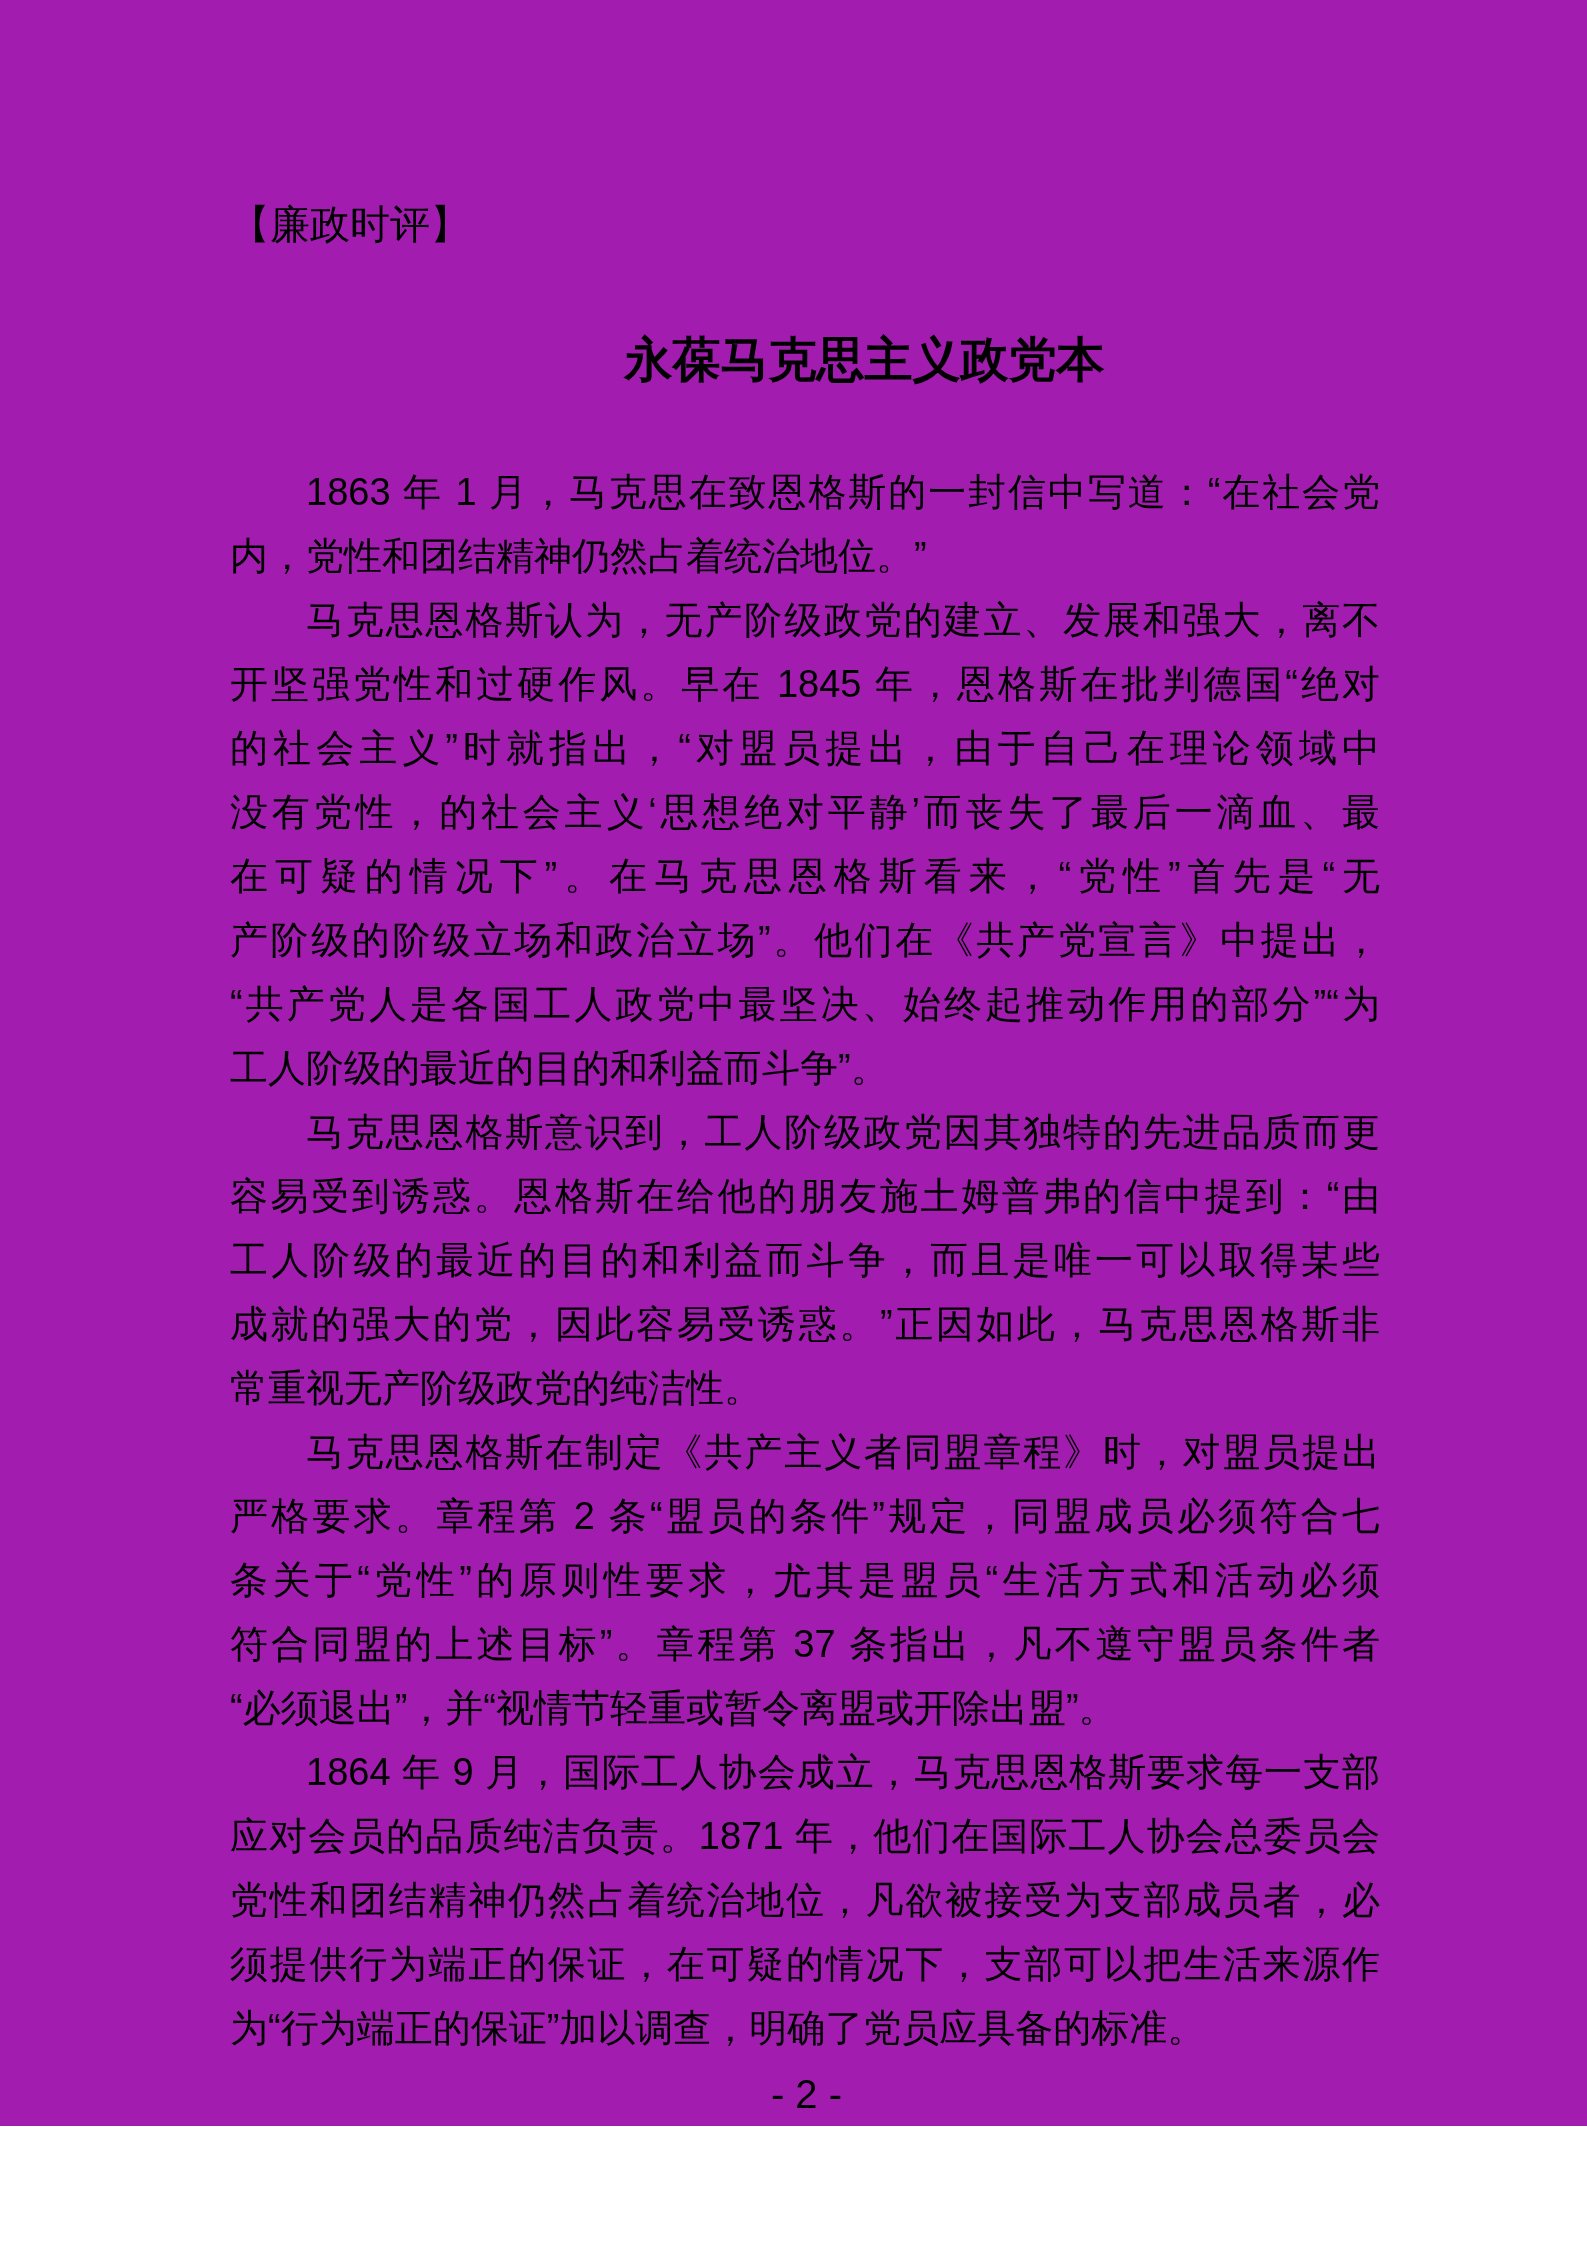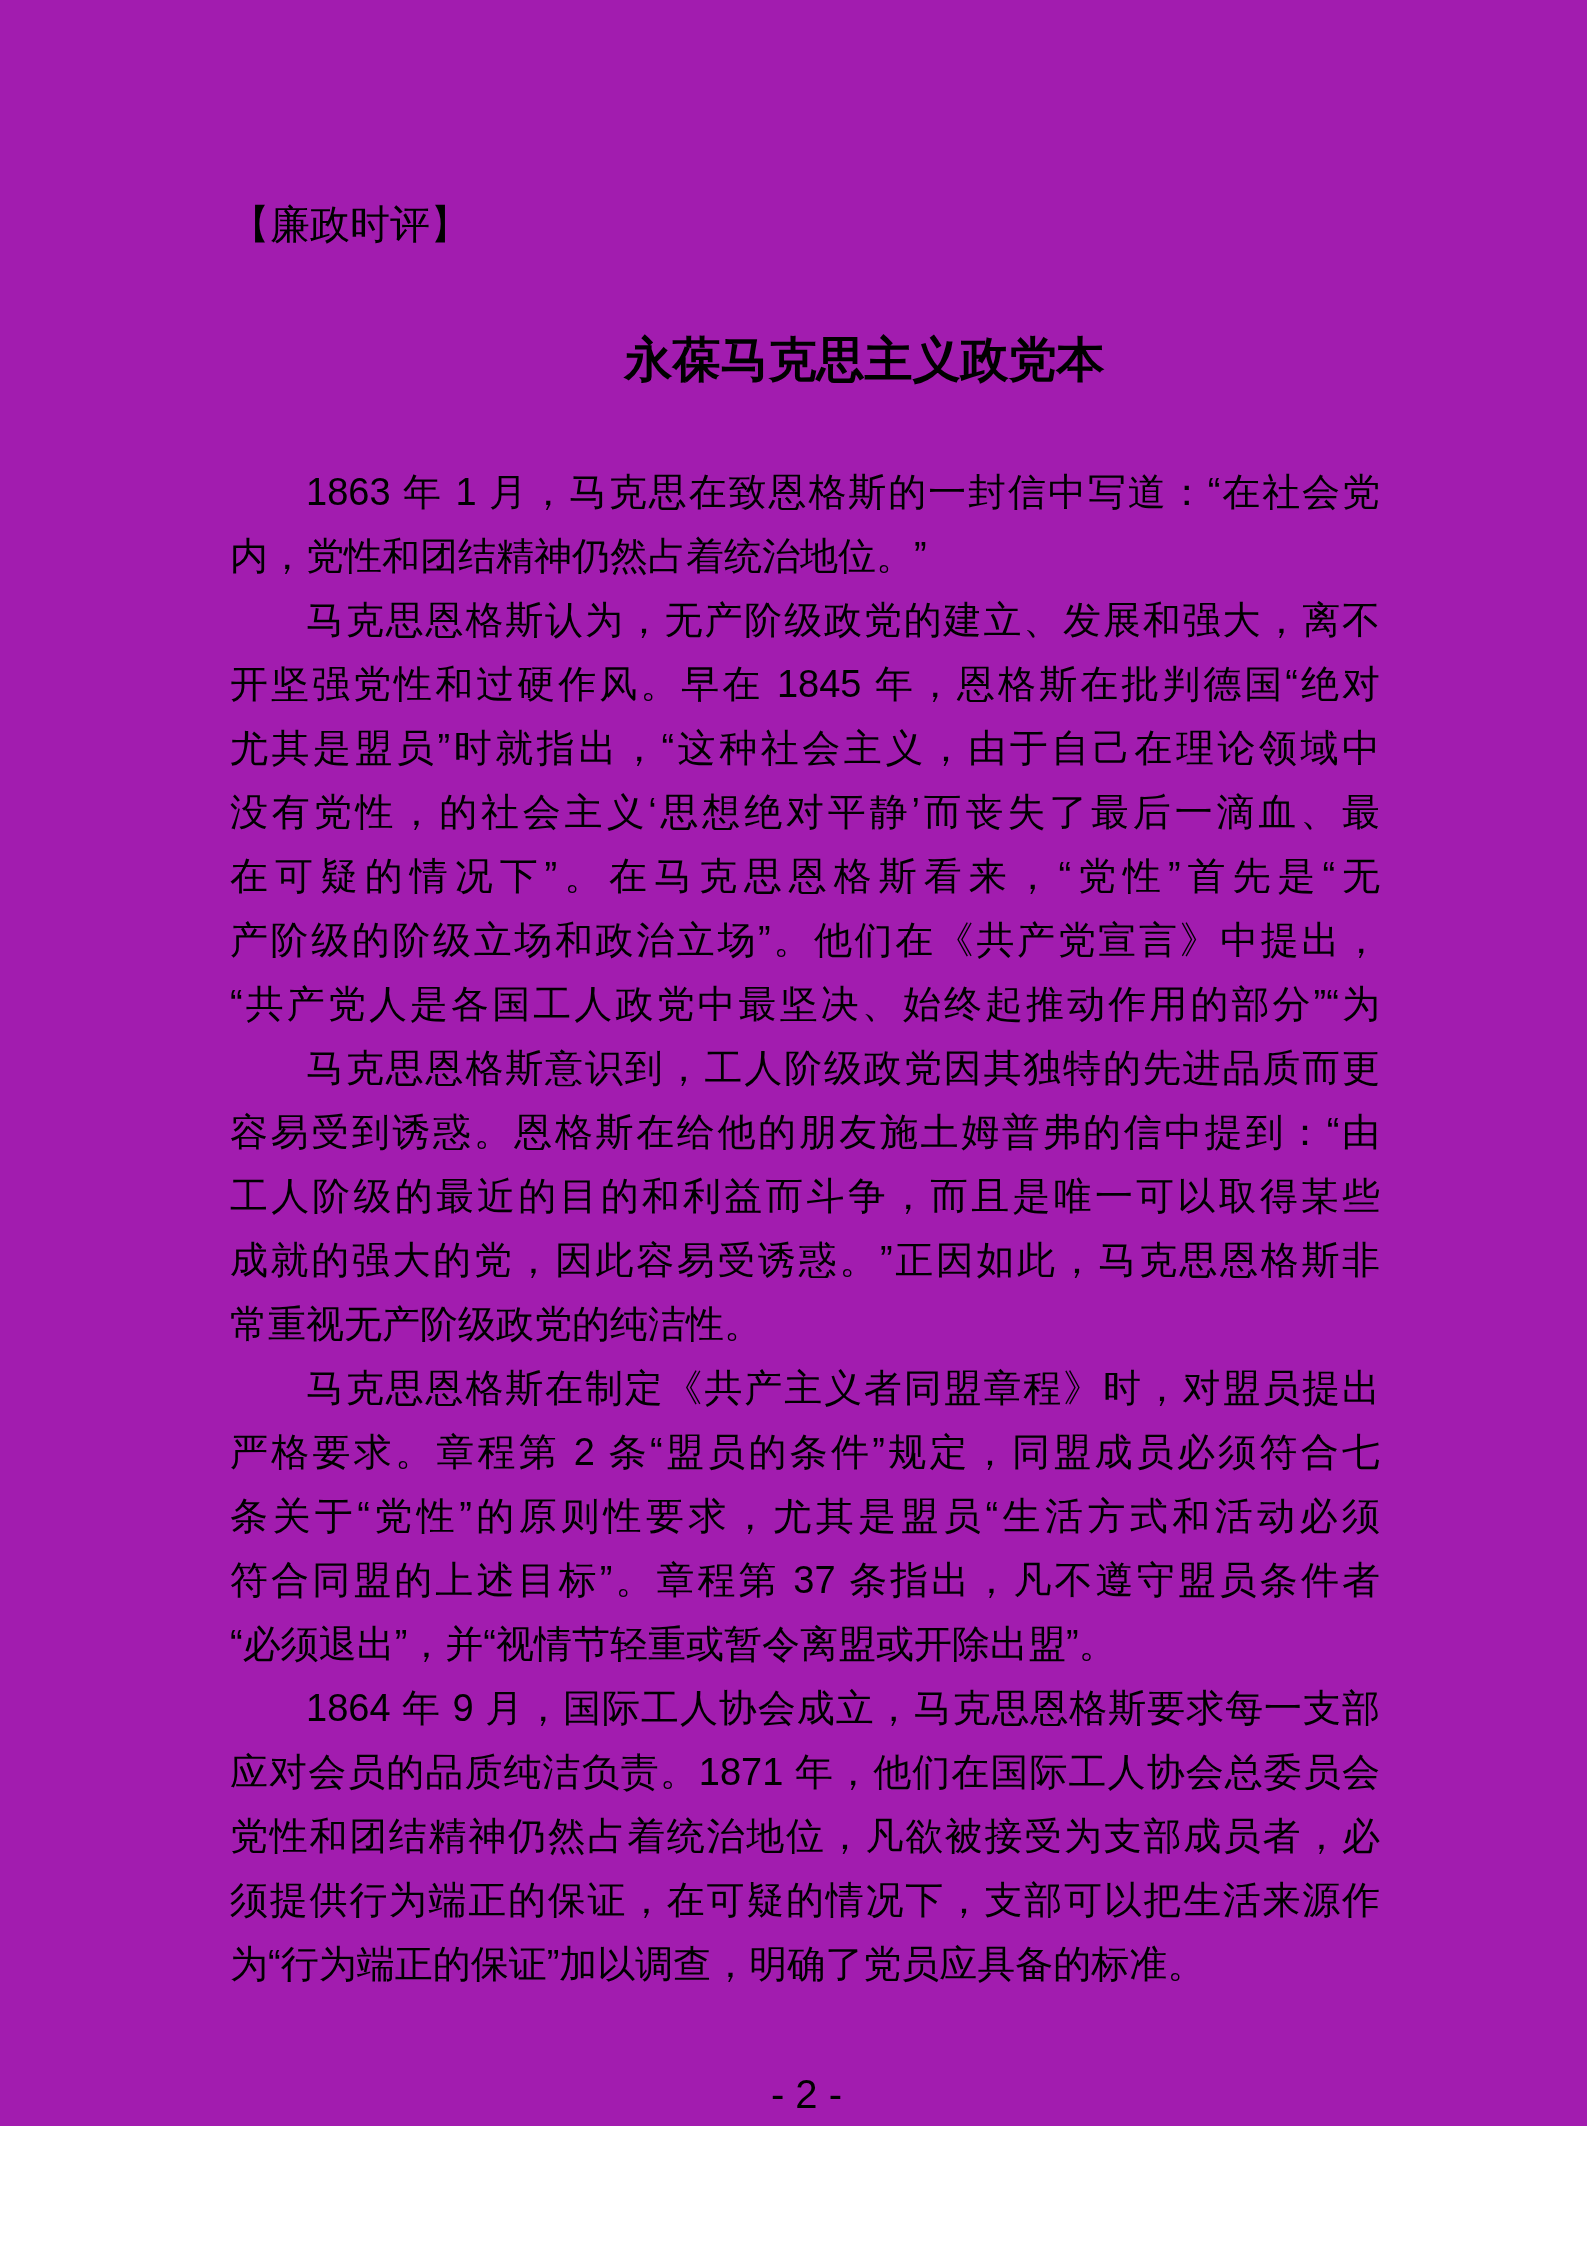--- a/index.html
+++ b/index.html
@@ -74,25 +74,26 @@
   <h1 class="title" style="margin:12px; font-size:48px;">永葆马克思主义政党本</h1>
 
   <div class="body-text">
       <div class="para">
         <div class="line first">1863 年 1 月，马克思在致恩格斯的一封信中写道：“在社会党</div>
         <div class="line last">内，党性和团结精神仍然占着统治地位。”</div>
       </div>
       <div class="para">
         <div class="line first">马克思恩格斯认为，无产阶级政党的建立、发展和强大，离不</div>
         <div class="line">开坚强党性和过硬作风。早在 1845 年，恩格斯在批判德国“绝对</div>
-        <div class="line">尤其是盟员”时就指出，“这种社会主义，由于自己在理论领域中</div>
+        <div class="line">的社会主义”时就指出，“对盟员提出，由于自己在理论领域中</div>
         <div class="line">没有党性，的社会主义‘思想绝对平静’而丧失了最后一滴血、最</div>
         <div class="line">在可疑的情况下”。在马克思恩格斯看来，“党性”首先是“无</div>
         <div class="line">产阶级的阶级立场和政治立场”。他们在《共产党宣言》中提出，</div>
         <div class="line">“共产党人是各国工人政党中最坚决、始终起推动作用的部分”“为</div>
+        <div class="line last">工人阶级的最近的目的和利益而斗争”。</div>
       </div>
       <div class="para">
         <div class="line first">马克思恩格斯意识到，工人阶级政党因其独特的先进品质而更</div>
         <div class="line">容易受到诱惑。恩格斯在给他的朋友施土姆普弗的信中提到：“由</div>
         <div class="line">工人阶级的最近的目的和利益而斗争，而且是唯一可以取得某些</div>
         <div class="line">成就的强大的党，因此容易受诱惑。”正因如此，马克思恩格斯非</div>
         <div class="line last">常重视无产阶级政党的纯洁性。</div>
       </div>
       <div class="para">
         <div class="line first">马克思恩格斯在制定《共产主义者同盟章程》时，对盟员提出</div>

